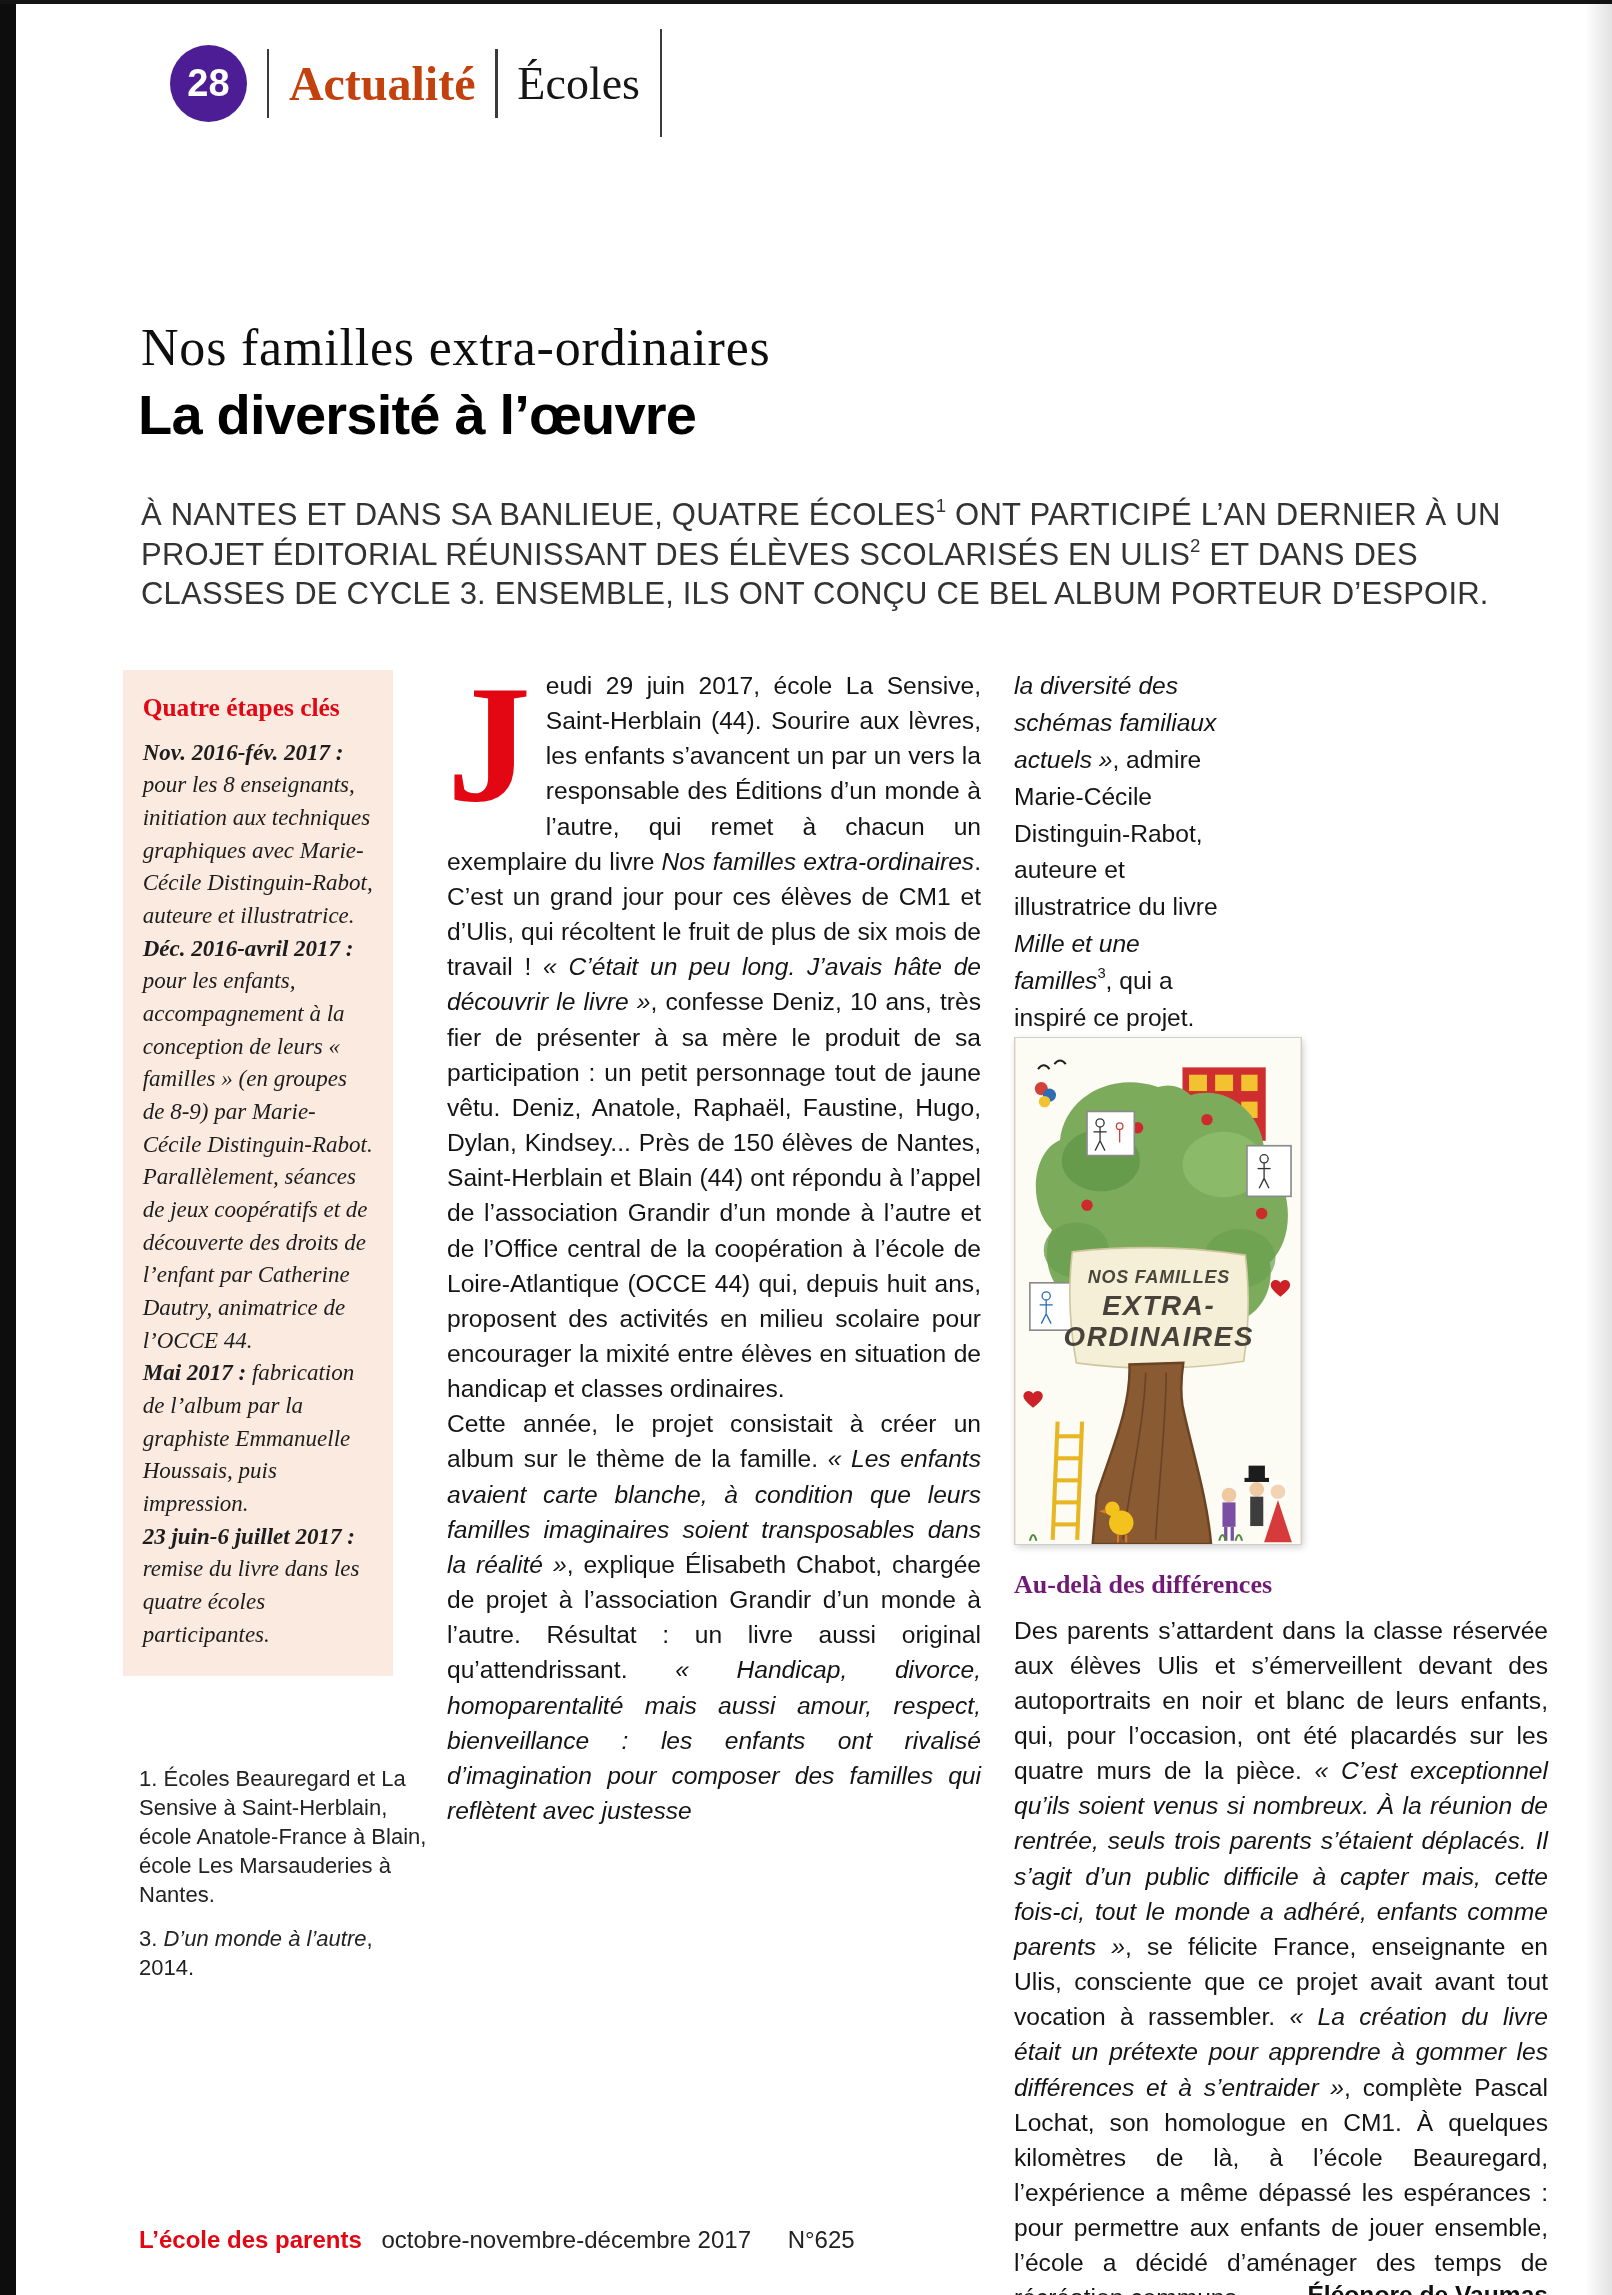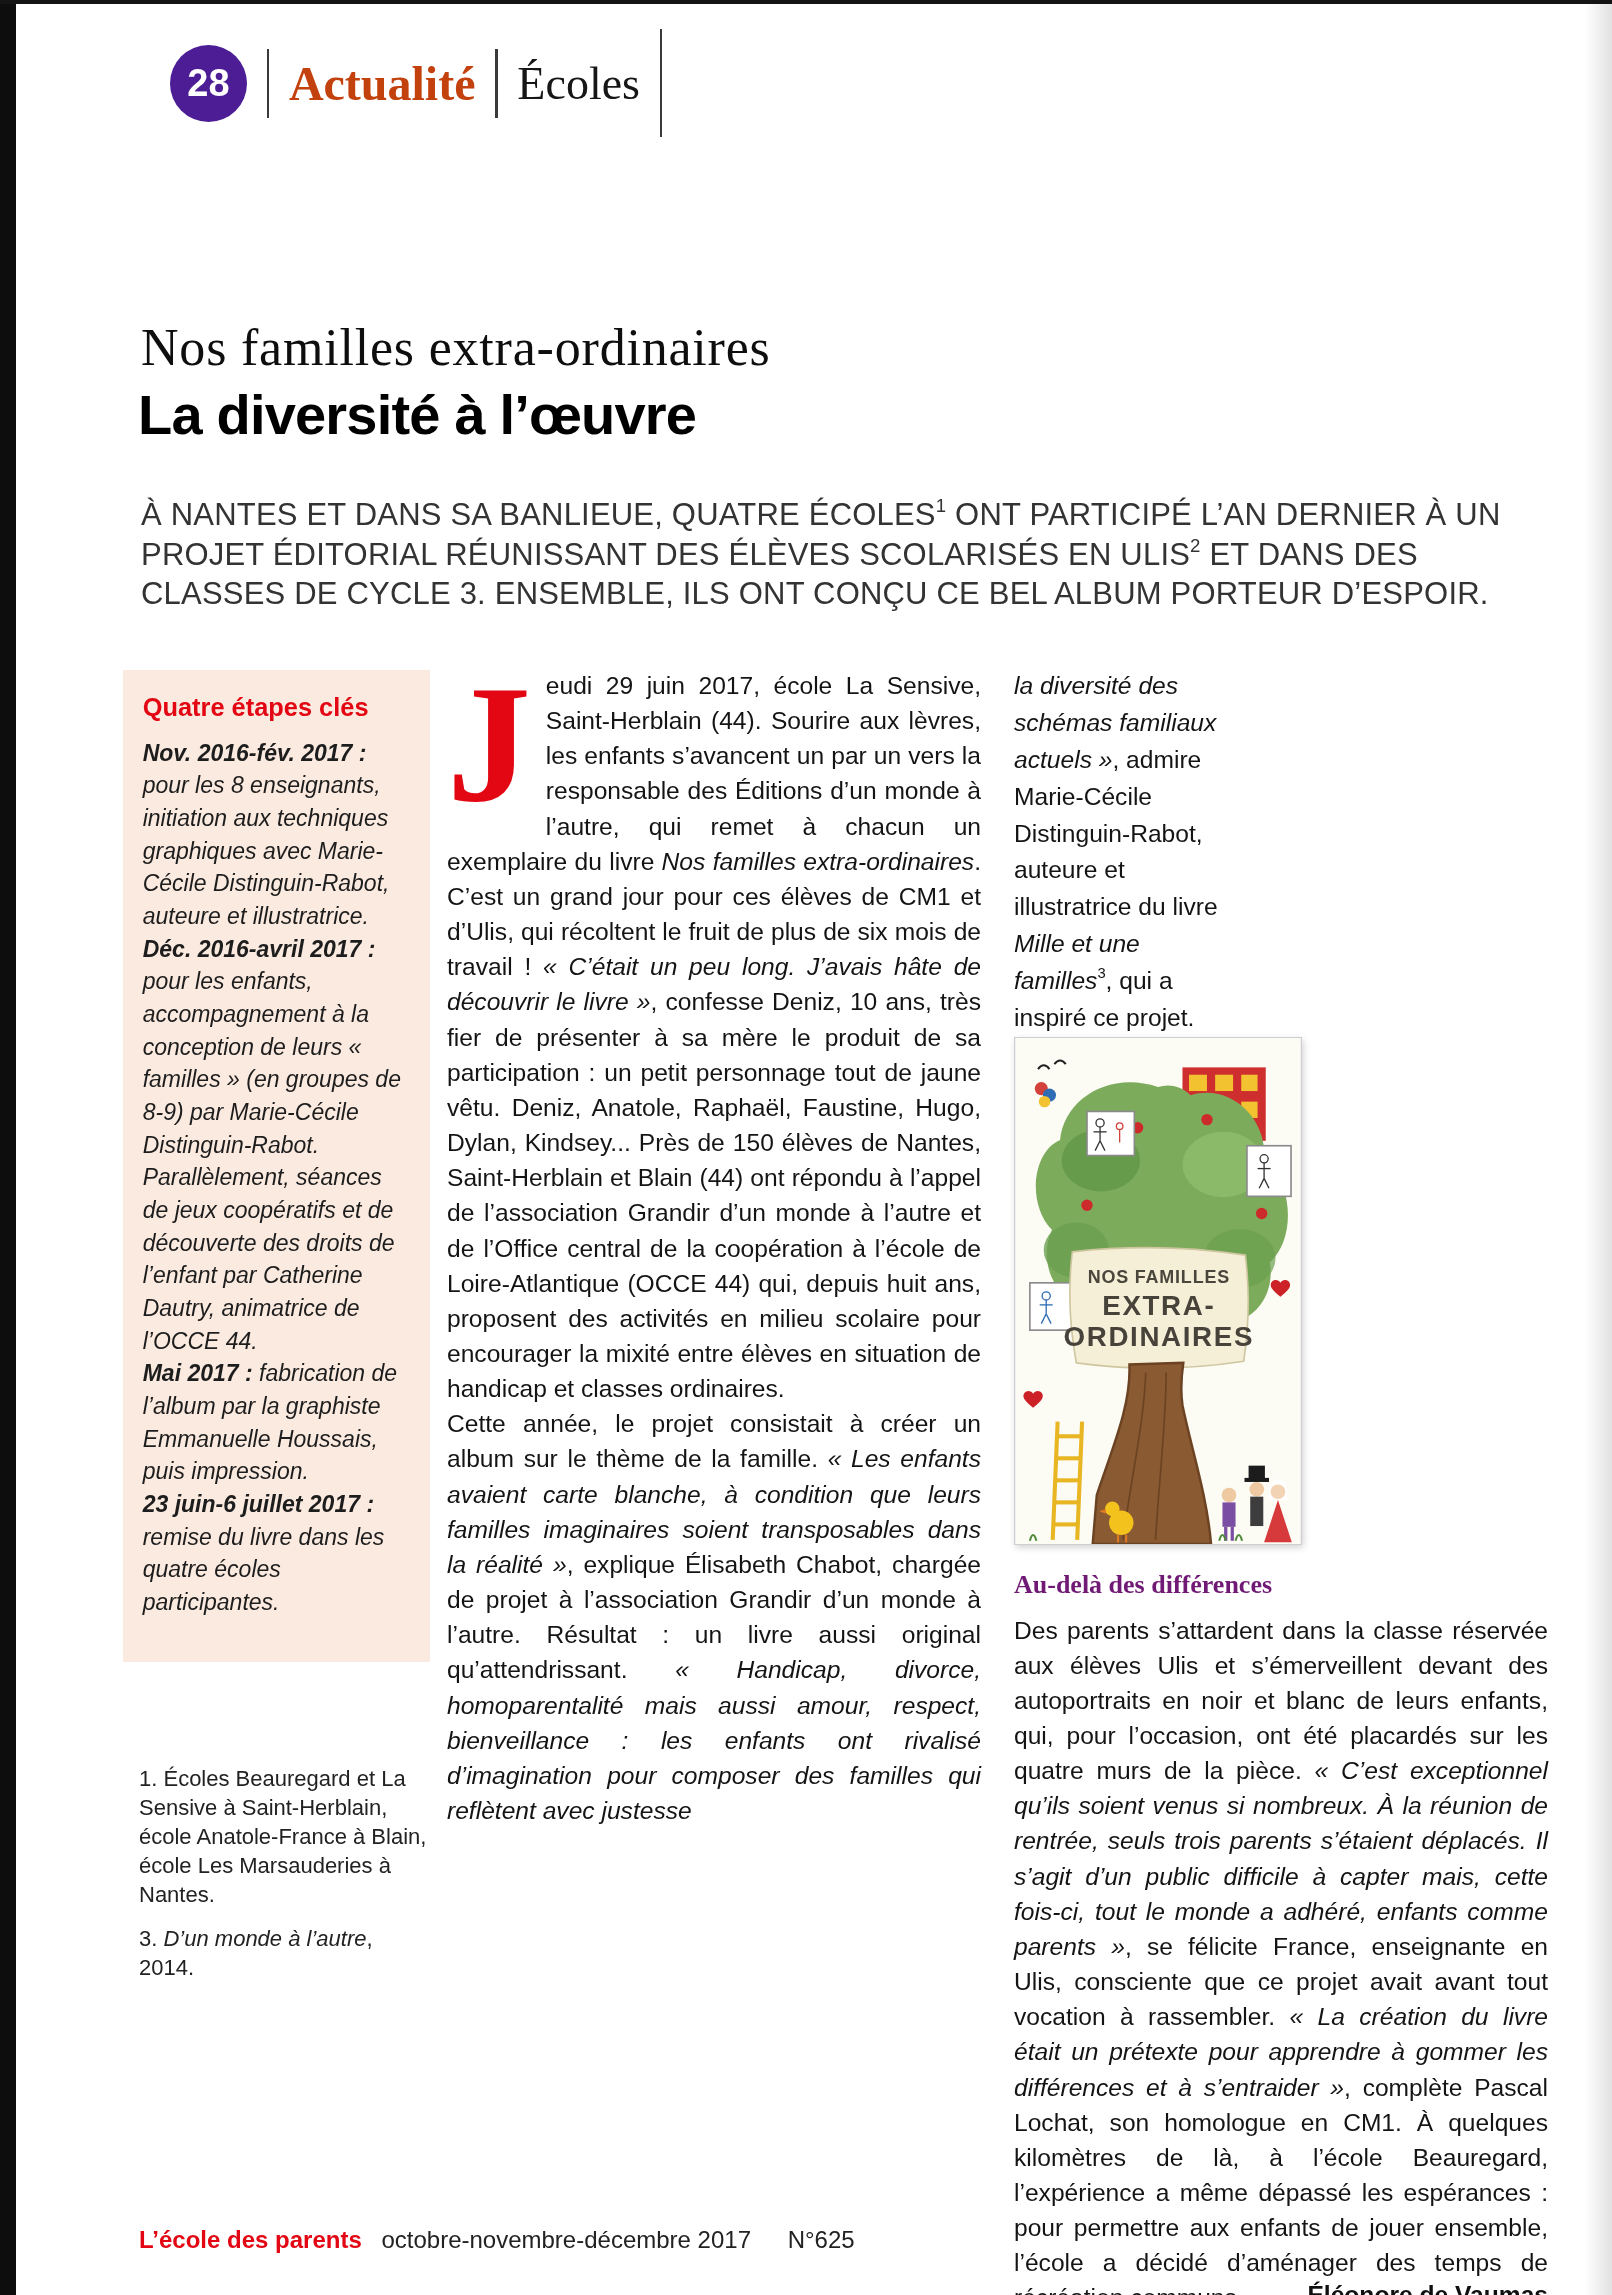--- a/index.html
+++ b/index.html
@@ -24,39 +24,39 @@
   
   .kicker{position:absolute;left:141px;top:318px;font-family:"Liberation Serif",serif;
           font-size:52px;color:#0e0e0e;letter-spacing:0.8px;}
   .main-title{position:absolute;left:138px;top:382px;margin:0;
               font-family:"Liberation Sans",sans-serif;font-weight:bold;font-size:56px;
               letter-spacing:-0.8px;color:#000;}
   .standfirst{position:absolute;left:141px;top:495px;width:1385px;margin:0;
               font-size:31px;line-height:1.28;color:#333;letter-spacing:0.2px;}
 
   
-  .sidebar-box{position:absolute;left:123px;top:670px;width:307px;min-height:992px;
-               background:#fbeae0;padding:23px 19.7px 24.6px;box-sizing:border-box;}
+  .sidebar-box{position:absolute;left:123px;top:670px;width:270px;min-height:992px;
+               background:#fbeae0;padding:23px 19.7px 24.6px;box-sizing:border-box;font-family:Liberation Serif, serif;}
   .sidebar-title{color:#e30613;font-size:25.4px;font-weight:bold;margin:0 0 14.8px;}
   .sidebar-para{font-style:italic;font-size:23px;line-height:1.42;margin:0;color:#1d1d1d;}
 
   .footnotes{position:absolute;left:139px;top:1764px;width:288px;font-size:22px;line-height:1.32;color:#222;}
   .footnote{margin:0 0 14.8px;}
 
   
   .col-1{position:absolute;left:447px;top:668px;width:534px;}
   .col-2{position:absolute;left:1014px;top:668px;width:534px;}
   .body-para{font-size:24.6px;line-height:1.43;text-align:justify;margin:0;color:#141414;}
   .dropcap{float:left;font-family:"Liberation Serif",serif;font-weight:700;
            font-size:168px;line-height:0.84;color:#e30613;margin:4.9px 14.8px 0 0;}
 
   .col2-top{display:flex;justify-content:space-between;align-items:flex-start;min-height:524px;flex-direction:column;}
   .narrow-para{width:207px;font-size:24.6px;line-height:1.5;text-align:left;margin:0;color:#141414;}
-  .book-cover{width:288px;height:508px;margin:0;background:#c4b5fd;border:0.8px solid #cfcfcf;
-              box-shadow:1.6px 2.5px 7.4px rgba(0,0,0,0.2);box-sizing:border-box;}
+  .book-cover{width:288px;height:508px;margin:0;background:#f97316;border:0.8px solid #cfcfcf;
+              box-shadow:1.6px 2.5px 7.4px rgba(0,0,0,0.2);box-sizing:border-box;font-style:italic;}
   .book-cover svg{display:block;width:100%;height:100%;}
   .subhead{font-size:26px;font-weight:bold;margin:24.6px 0 13px;color:#701a75;font-family:Liberation Serif, serif;}
   .byline{text-align:right;font-weight:bold;font-size:24.6px;color:#0f0f0f;margin-top:-35px;}
 
   
   .page-footer{position:absolute;left:139px;top:2226px;font-size:24px;color:#222;}
   .footer-brand{color:#e30613;font-weight:bold;margin-right:13px;}
   .footer-issue-no{margin-left:30px;}
 
   

